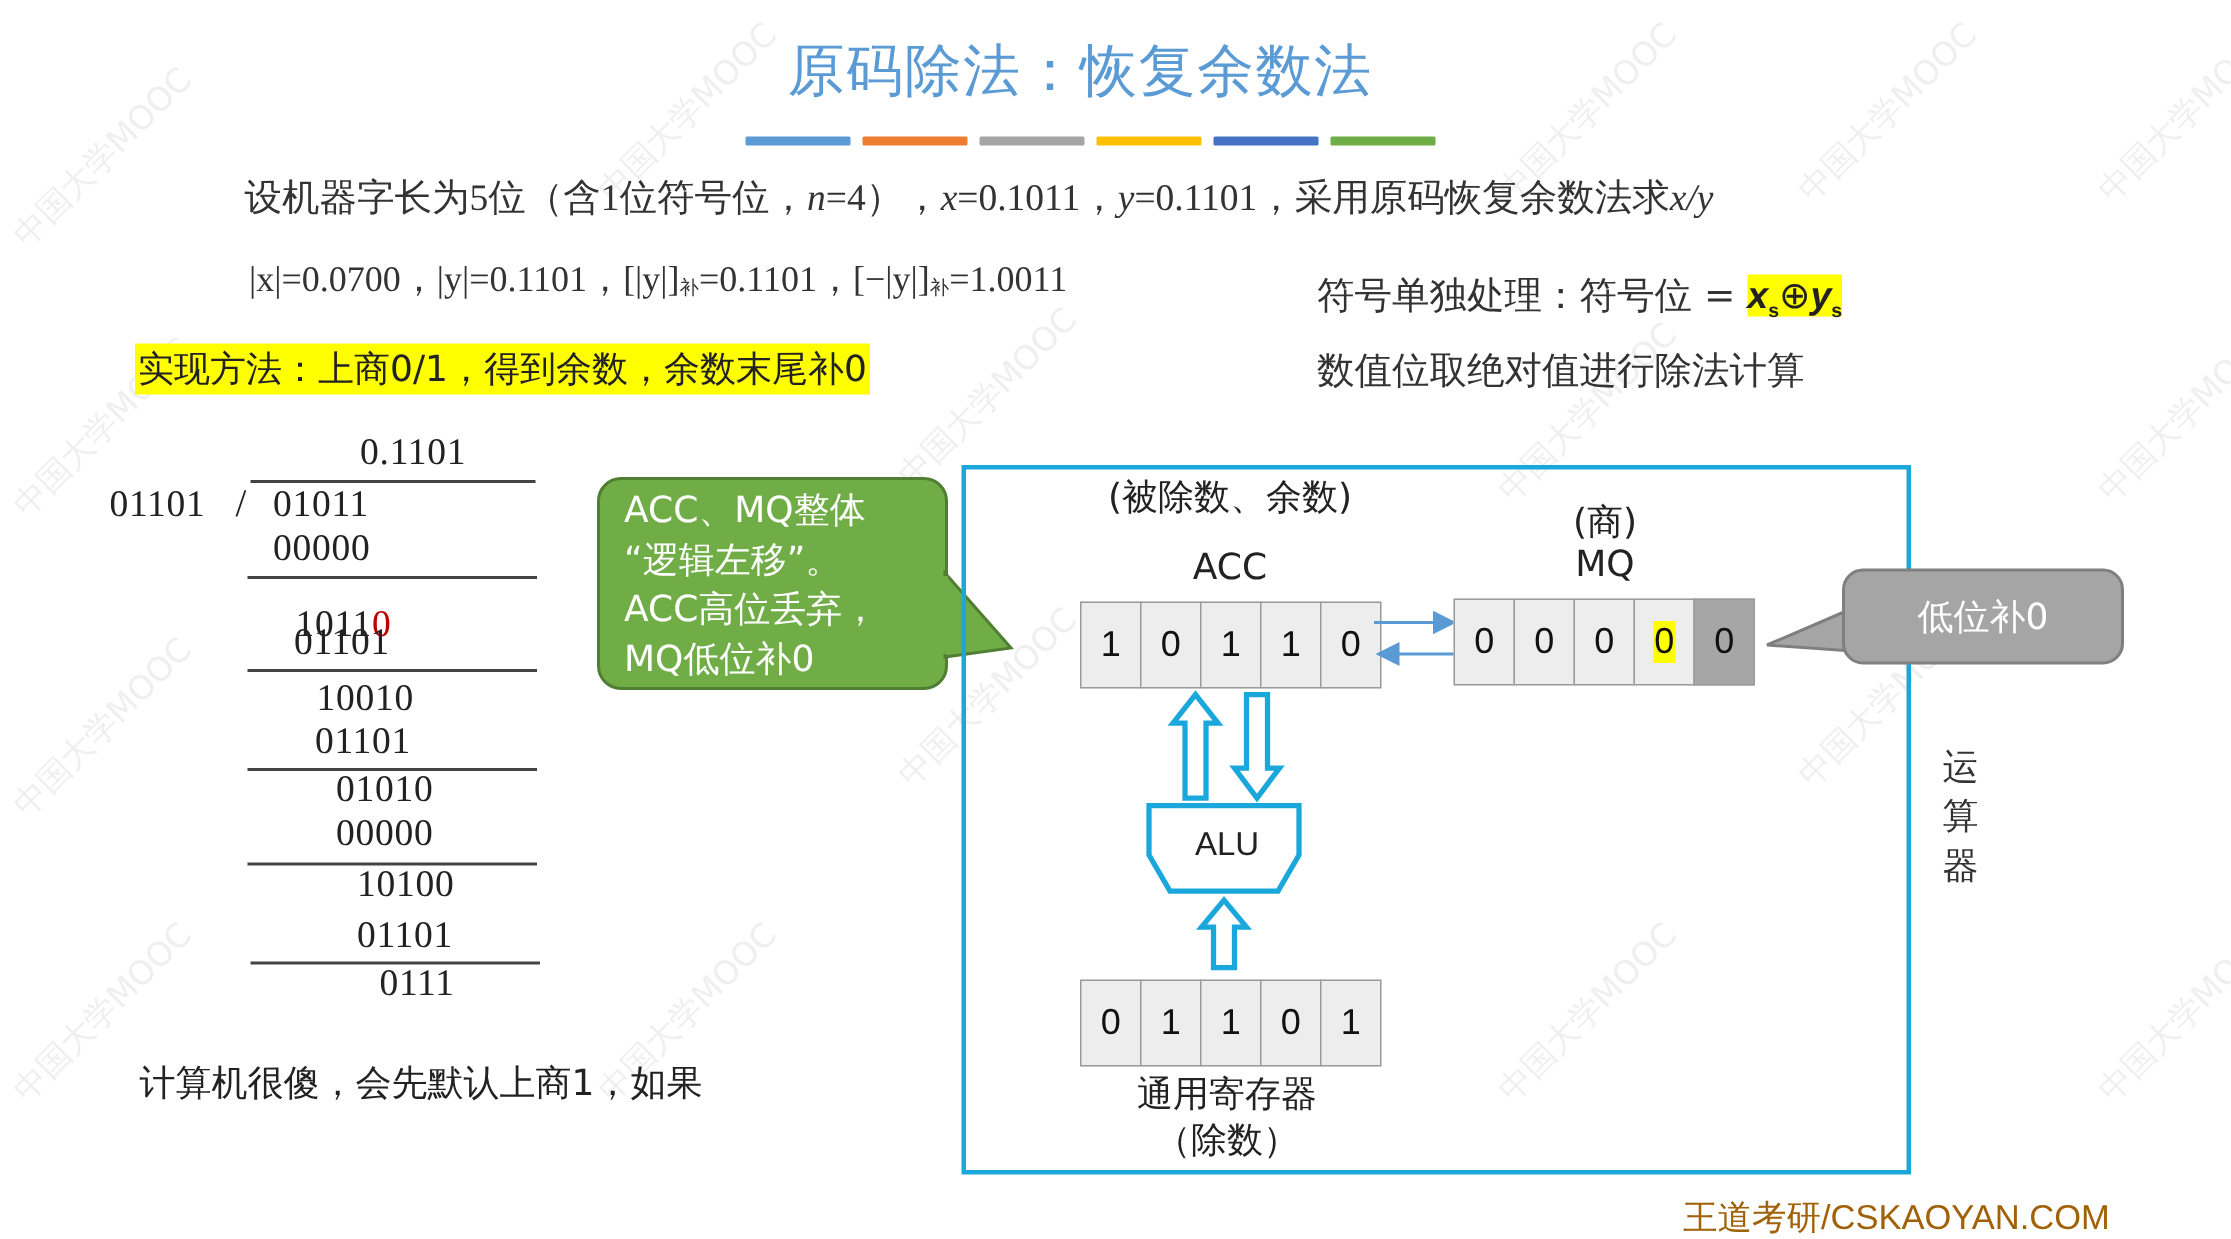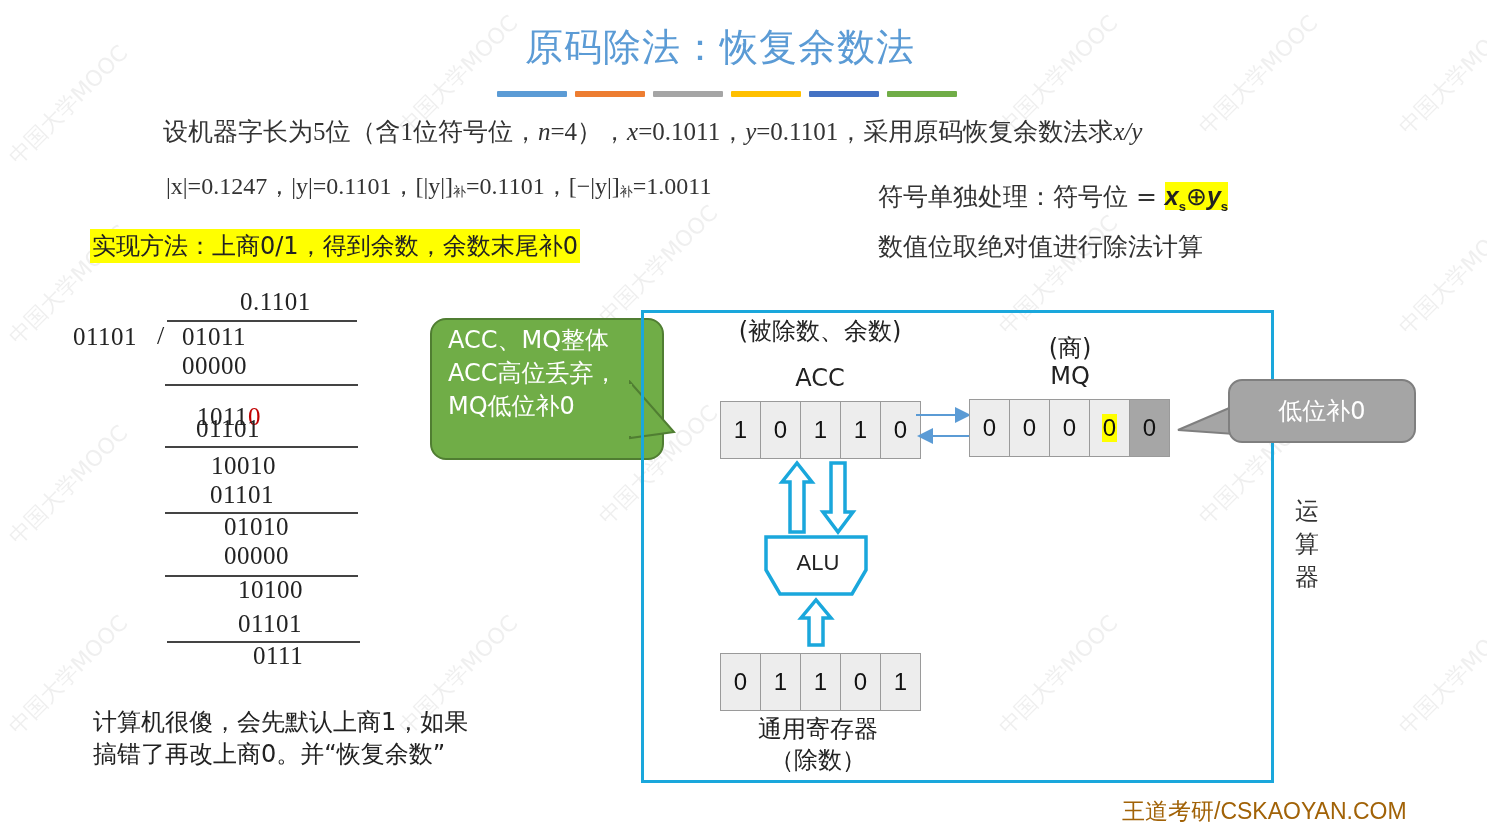--- a/index.html
+++ b/index.html
@@ -28,21 +28,21 @@
   .sign-expr sub { font-size: 13px; font-style: normal; }
 
   .method { left: 90px; top: 229px; font-size: 24px; background: #ffff00; padding: 1px 2px; white-space: nowrap; color: #222; }
 
   .div-num { font-family: "Liberation Serif", "DejaVu Serif", serif; font-size: 25px; color: #222; letter-spacing: 0.5px; }
   .hr { position: absolute; height: 1.5px; background: #444; }
 
   .green-callout {
     left: 398px; top: 318px; width: 234px; height: 142px;
     background: #70ad47; border: 2px solid #507e32; border-radius: 16px;
-    color: #fff; font-size: 24px; line-height: 33px; padding: 4px 0 0 16px; box-sizing: border-box; margin-left: 32px;
+    color: #fff; font-size: 24px; line-height: 33px; padding: 4px 0 0 16px; box-sizing: border-box;
   }
   .gray-callout {
     left: 1228px; top: 379px; width: 188px; height: 64px;
     background: #a5a5a5; border: 2px solid #7f7f7f; border-radius: 14px;
     color: #fff; font-size: 24px; display: flex; align-items: center; justify-content: center; box-sizing: border-box;
   }
 
   .unit-box { left: 641px; top: 310px; width: 633px; height: 473px; border: 3px solid #1aa7dc; box-sizing: border-box; }
   .reg { display: flex; }
   .cell {
@@ -90,21 +90,21 @@
   <span style="background:#a5a5a5"></span>
   <span style="background:#ffc000"></span>
   <span style="background:#4472c4"></span>
   <span style="background:#70ad47"></span>
 </div>
 
 <div class="abs line1 serif">
   <span>设机器字长为5位（含1位符号位，</span><i>n</i><span>=4），</span><i>x</i><span>=0.1011，</span><i>y</i><span>=0.1101，采用原码恢复余数法求</span><i>x/y</i>
 </div>
 <div class="abs line2 serif">
-  <span>|x|=0.1247，</span><span>|y|=0.1101，</span><span>[|y|]</span><span class="sub">补</span><span>=0.1101，</span><span>[−|y|]</span><span class="sub">补</span><span>=1.0011</span>
+  <span>|x|=0.0700，</span><span>|y|=0.1101，</span><span>[|y|]</span><span class="sub">补</span><span>=0.1101，</span><span>[−|y|]</span><span class="sub">补</span><span>=1.0011</span>
 </div>
 
 <div class="abs right-note" style="left:878px;top:180px;">
   <span>符号单独处理：符号位 = </span><span class="hl-yellow sign-expr"><span>x</span><sub>s</sub><span style="font-style:normal;font-weight:normal">⊕</span><span>y</span><sub>s</sub></span>
 </div>
 <div class="abs right-note" style="left:878px;top:230px;">数值位取绝对值进行除法计算</div>
 
 <div class="abs method">实现方法：上商0/1，得到余数，余数末尾补0</div>
 
 <div>
@@ -125,20 +125,21 @@
   <div class="abs div-num" style="left:224px;top:542px;">00000</div>
   <div class="hr" style="left:165px;top:575px;width:193px;"></div>
   <div class="abs div-num" style="left:238px;top:576px;">10100</div>
   <div class="abs div-num" style="left:238px;top:610px;">01101</div>
   <div class="hr" style="left:167px;top:641px;width:193px;"></div>
   <div class="abs div-num" style="left:253px;top:642px;">0111</div>
 </div>
 
 <div class="abs green-callout">
   <div>ACC、MQ整体</div>
+  <div>“逻辑左移”。</div>
   <div>ACC高位丢弃，</div>
   <div>MQ低位补0</div>
 </div>
 <svg class="abs" style="left:628px;top:380px;" width="50" height="60">
   <polygon points="2,2 46,52 2,58" fill="#70ad47" stroke="#507e32" stroke-width="2"></polygon>
   <line x1="2" y1="4" x2="2" y2="56" stroke="#70ad47" stroke-width="4"></line>
 </svg>
 
 <div class="abs unit-box"></div>
 
@@ -203,16 +204,15 @@
 <div class="abs label-center" style="left:718px;top:744px;width:200px;">（除数）</div>
 
 <div class="abs vertical-label" style="left:1292px;top:495px;">
   <div>运</div>
   <div>算</div>
   <div>器</div>
 </div>
 
 <div class="abs" style="left:93px;top:706px;font-size:24px;line-height:32px;color:#222;white-space:nowrap;">
   <div>计算机很傻，会先默认上商1，如果</div>
-  <div>搞错了再改上商0。并“恢复余数”</div>
 </div>
 
 <div class="abs footer">王道考研/CSKAOYAN.COM</div>
 
 </body></html>

